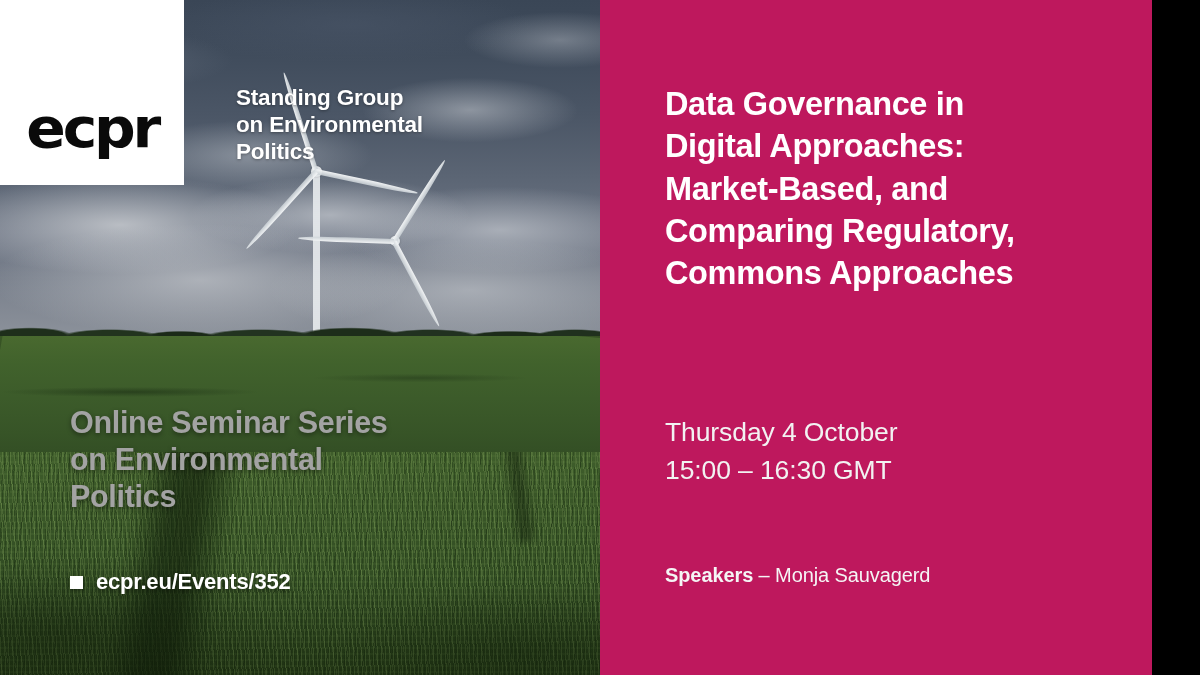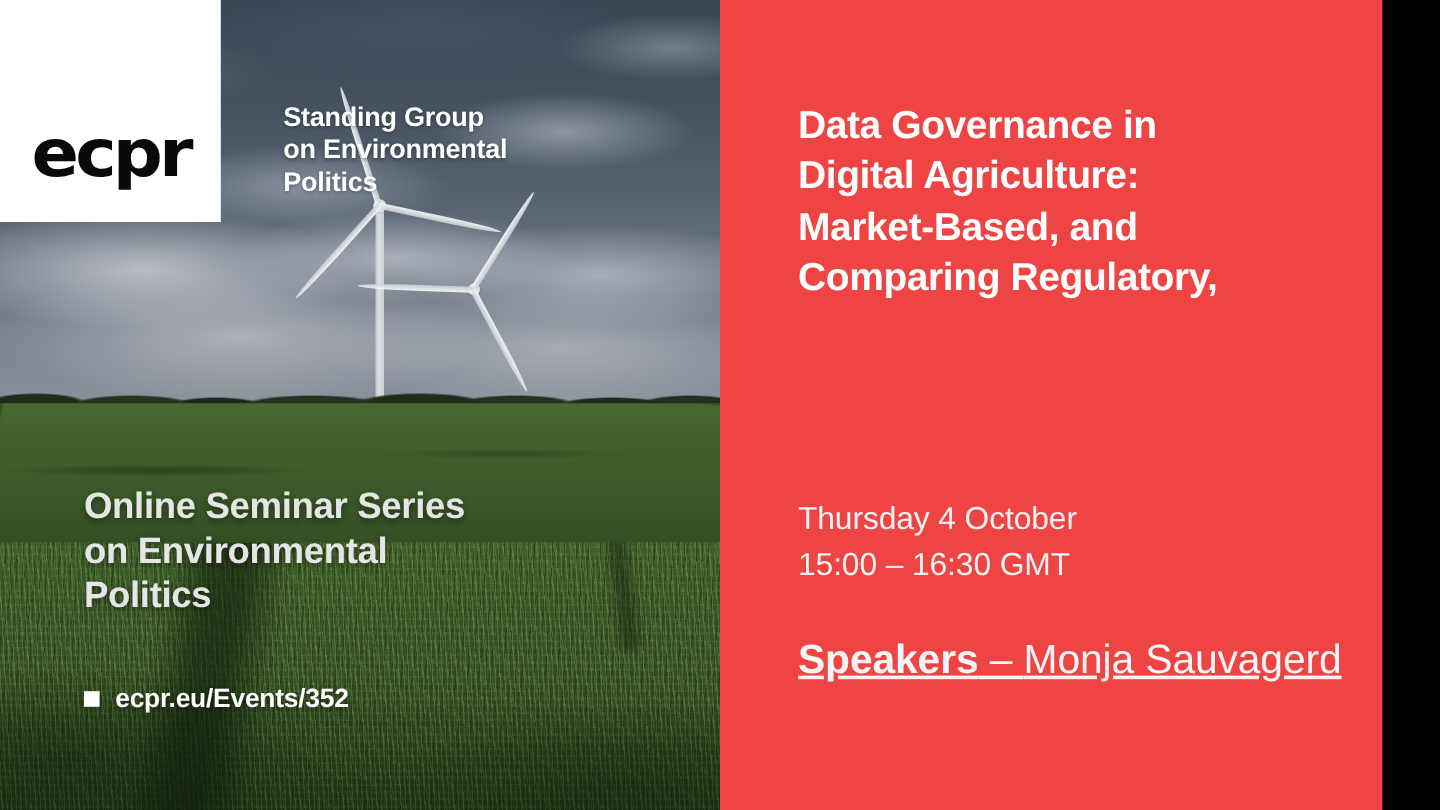--- a/index.html
+++ b/index.html
@@ -145,55 +145,55 @@
   }
   .sg-title {
     position:absolute; left:196px; top:84px; width:300px;
     color:#ffffff; font-weight:bold; font-size:22.5px; line-height:1.21;
     letter-spacing:-.2px;
     text-shadow:0 1px 3px rgba(0,0,0,.35);
     margin-left:40px;
   }
   .series-title {
     position:absolute; left:70px; top:404px; width:500px;
-    color:#e5e5e5; font-weight:bold; font-size:30.5px; line-height:1.22;
+    color:#a3a3a3; font-weight:bold; font-size:30.5px; line-height:1.22;
     letter-spacing:-.3px;
     text-shadow:0 2px 5px rgba(0,0,0,.42);
   }
   .url-row {
     position:absolute; left:70px; top:569px;
     display:flex; align-items:center; gap:13px;
     text-shadow:0 2px 5px rgba(0,0,0,.45);
   }
   .url-bullet {
     width:13px; height:13px; background:#ffffff; flex:0 0 auto;
     box-shadow:0 1px 3px rgba(0,0,0,.4);
   }
   .url-text {
     color:#ffffff; font-weight:bold; font-size:22px; letter-spacing:-.2px;
   }
 
   
   .info-panel {
     position:absolute; left:600px; top:0; width:552px; height:675px;
-    background:#ef4444;
+    background:#be185d;
   }
   .talk-title {
     position:absolute; left:65px; top:83px; width:480px;
     color:#ffffff; font-weight:bold; font-size:32.5px; line-height:1.30;
     letter-spacing:-.35px;
   }
   .when {
     position:absolute; left:65px; top:413px; width:480px;
     color:#f2f2f2; font-weight:normal; font-size:26.5px; line-height:1.44;
     letter-spacing:-.1px;
   }
   .speakers {
-    position:absolute; left:65px; top:528px; width:500px;
-    color:#f5f5f5; font-size:34px; letter-spacing:-.1px; line-height:1.3;text-decoration:underline;
+    position:absolute; left:65px; top:562px; width:500px;
+    color:#f5f5f5; font-size:20px; letter-spacing:-.1px; line-height:1.3;
   }
   .speakers b { font-weight:bold; }
   .speakers .sp-names { font-weight:normal; }
 </style>
 </head>
 <body>
 
 <div id="canvas">
 
   <div class="photo-panel">
@@ -245,23 +245,24 @@
     <div class="url-row">
       <span class="url-bullet"></span>
       <span class="url-text">ecpr.eu/Events/352</span>
     </div>
   </div>
 
   <div class="info-panel">
 
     <div class="talk-title">
       <div>Data Governance in</div>
-      <div>Digital Agriculture:</div>
+      <div>Digital Approaches:</div>
       <div>Market-Based, and</div>
       <div>Comparing Regulatory,</div>
+      <div>Commons Approaches</div>
     </div>
 
     <div class="when">
       <div>Thursday 4 October</div>
       <div>15:00 – 16:30 GMT</div>
     </div>
 
     <div class="speakers">
       <b>Speakers</b><span> – </span><span class="sp-names">Monja Sauvagerd</span>
     </div>

